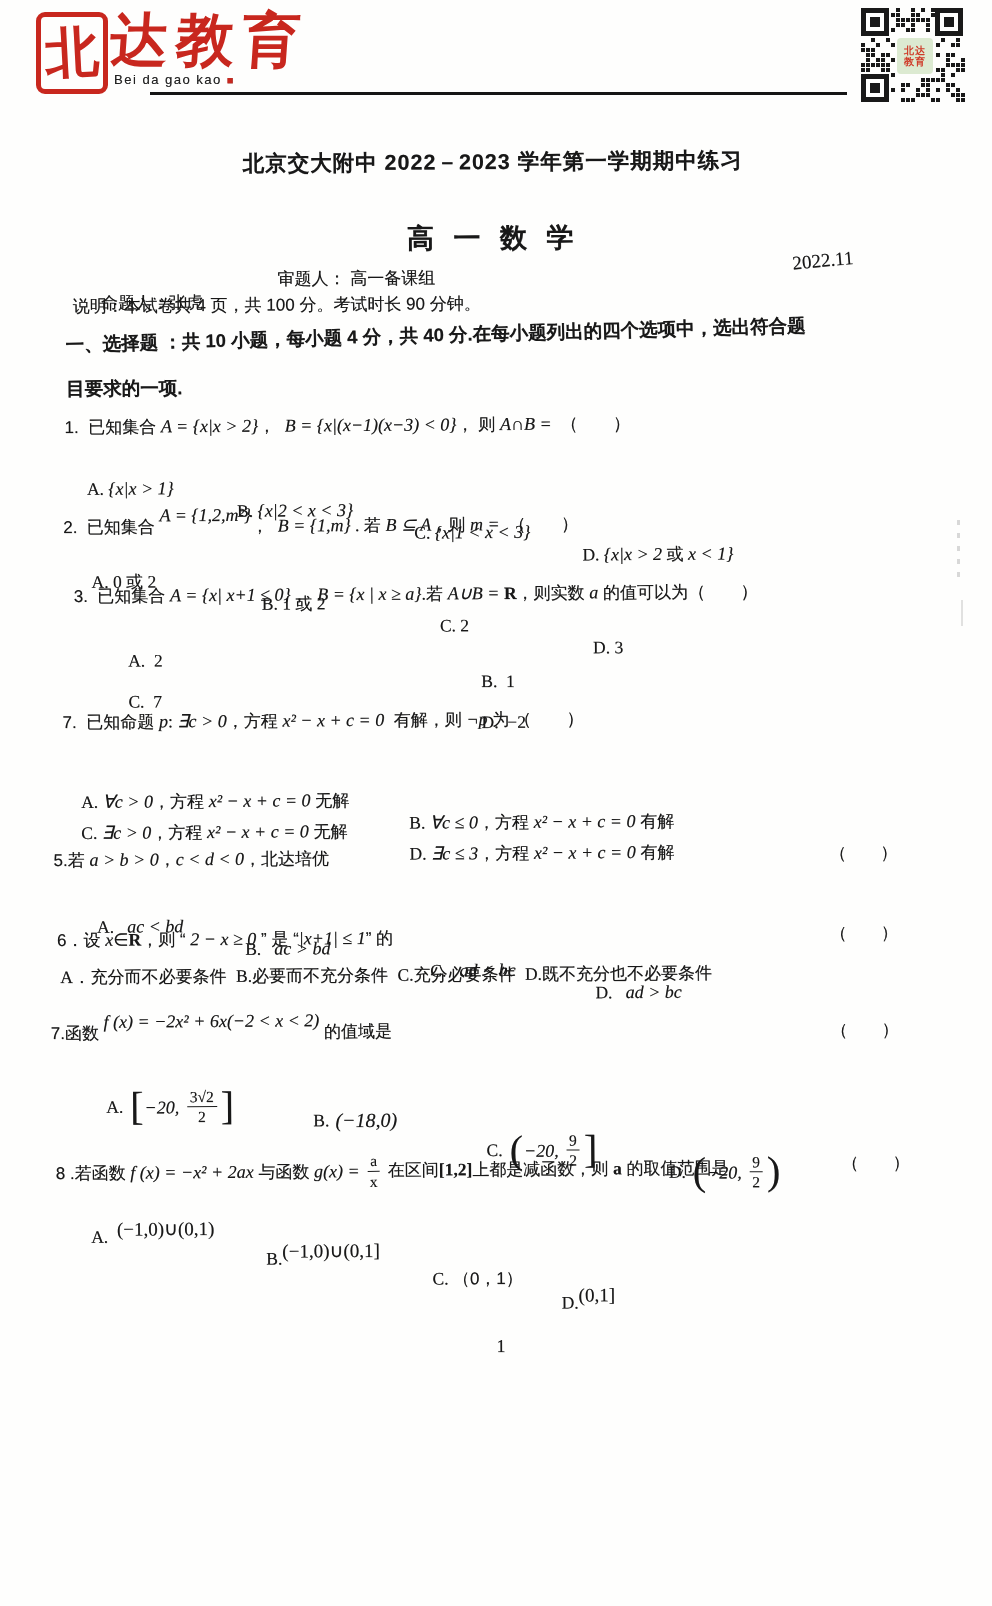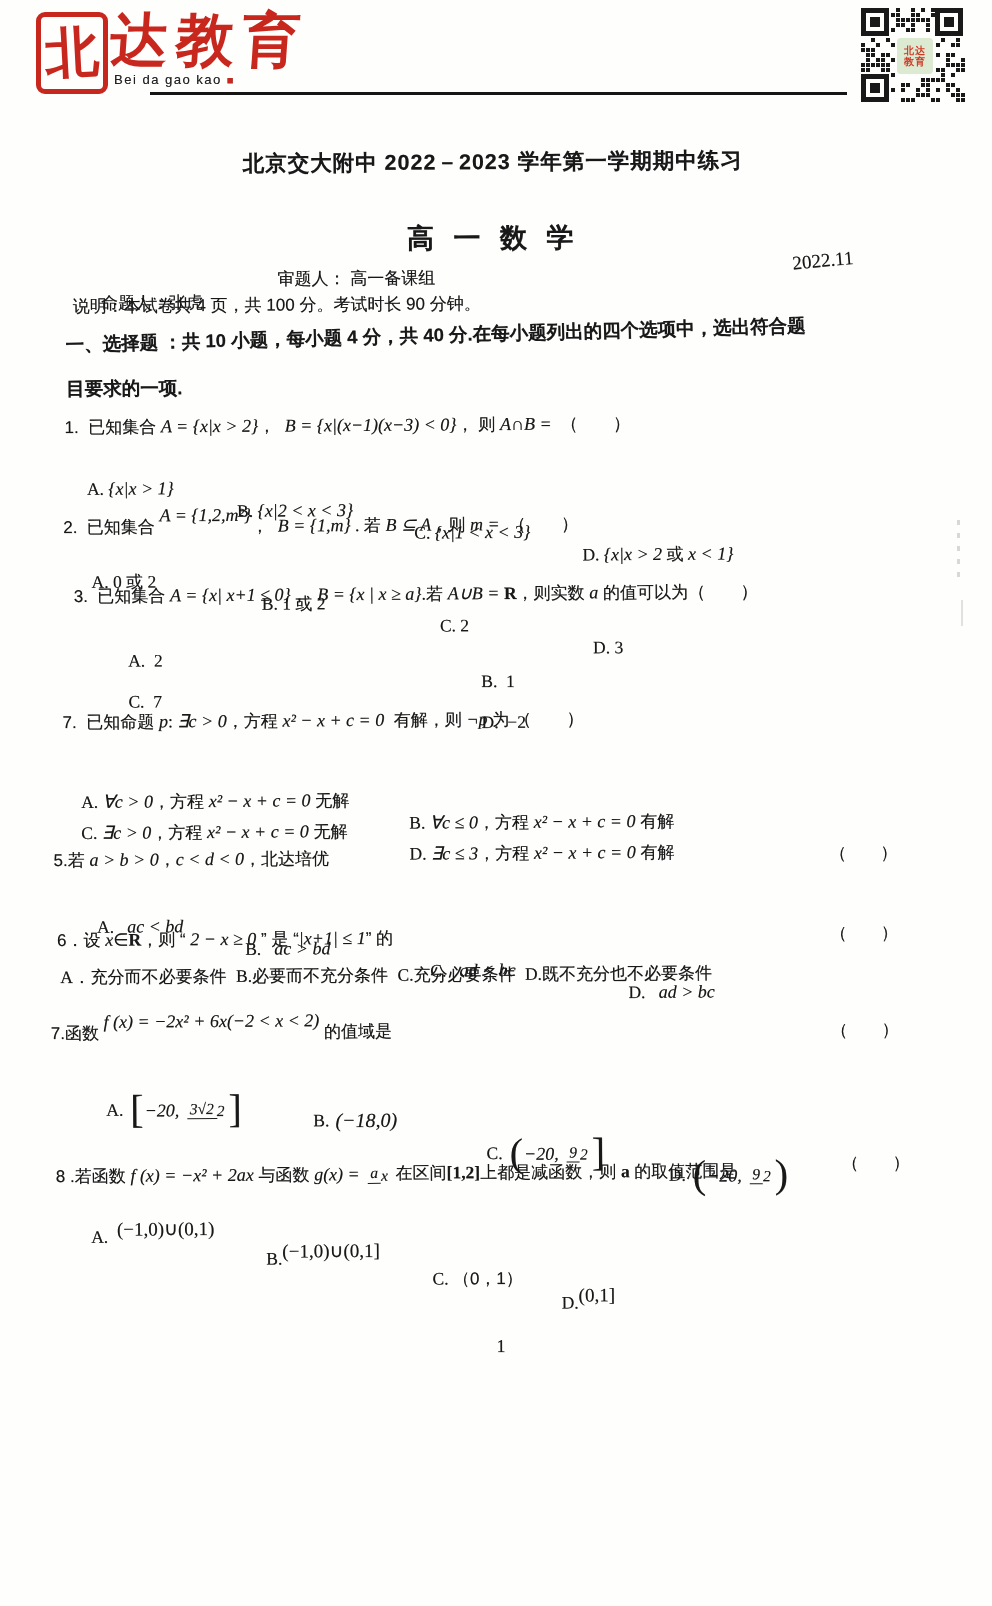--- a/index.html
+++ b/index.html
@@ -49,22 +49,22 @@
   .sec1   { top:330px; left:68px; font-size:18.5px; font-weight:bold; transform:rotate(-1.1deg); transform-origin:0 100%; }
   .sec2   { top:374px; left:68px; font-size:18.5px; font-weight:bold; }
 
   .seg-t { font-family:"Liberation Sans",sans-serif; }
   .seg-m { font-family:"Liberation Serif",serif; font-style:italic; font-size:18px; }
   .seg-r { font-family:"Liberation Serif",serif; font-size:17.5px; }
   .bold  { font-weight:bold; }
   .up    { position:relative; top:-11px; }
   .up6   { position:relative; top:-7px; font-size:19px; }
 
-  .frac { display:inline-flex; align-items:center; vertical-align:middle;
-          font-family:"Liberation Serif",serif; font-style:italic; line-height:1; margin:16px 3px; }
+  .frac { display:inline-flex; flex-direction:column; align-items:center; vertical-align:middle;
+          font-family:"Liberation Serif",serif; line-height:1; margin:4px 3px; }
   .frac .fnum { padding:0 3px 2px; border-bottom:1.6px solid #1b1b1b; font-size:15.5px; }
   .frac .fden { padding-top:2px; font-size:15.5px; }
   .bigd { font-family:"Liberation Serif",serif; font-size:40px; font-weight:400; line-height:0.9;
           display:inline-block; position:relative; top:-1px; margin:0 1px; font-style:normal; }
   .q7opt { display:inline-flex; align-items:center; }
   .q7opt .seg-r { margin-right:6px; }
   .q8stem { display:inline-flex; align-items:center; }
 
   .pagenum { top:1334px; left:0; width:100%; text-align:center; font-family:"Liberation Serif",serif; font-size:18px; }
   .artifact1 { left:957px; top:520px; width:3px; height:58px;
@@ -144,21 +144,21 @@
       <span class="opt" style="left:80px"><span class="seg-r">C. </span><span class="seg-m">∃c &gt; 0</span><span class="seg-t">，方程 </span><span class="seg-m">x² − x + c = 0</span><span class="seg-t"> 无解</span></span>
       <span class="opt" style="left:408px"><span class="seg-r">D. </span><span class="seg-m">∃c ≤ 3</span><span class="seg-t">，方程 </span><span class="seg-m">x² − x + c = 0</span><span class="seg-t"> 有解</span></span>
     </div>
 
     <div class="line" style="top:845px;left:52px"><span class="seg-t">5.若 </span><span class="seg-m">a &gt; b &gt; 0</span><span class="seg-t">，</span><span class="seg-m">c &lt; d &lt; 0</span><span class="seg-t">，北达培优</span></div>
     <div class="line" style="top:845px;left:828px">（　　）</div>
     <div class="line" style="top:889px">
       <span class="opt" style="left:95px"><span class="seg-r">A.   </span><span class="seg-m">ac &lt; bd</span></span>
       <span class="opt" style="left:243px"><span class="seg-r">B.   </span><span class="seg-m">ac &gt; bd</span></span>
       <span class="opt" style="left:428px"><span class="seg-r">C.   </span><span class="seg-m">ad &lt; bc</span></span>
-      <span class="opt" style="left:626px"><span class="seg-r">D.   </span><span class="seg-m">ad &gt; bc</span></span>
+      <span class="opt" style="left:593px"><span class="seg-r">D.   </span><span class="seg-m">ad &gt; bc</span></span>
     </div>
 
     <div class="line" style="top:925px;left:55px"><span class="seg-t">6．设 </span><span class="seg-m">x</span><span class="seg-r">∈</span><span class="seg-r bold">R</span><span class="seg-t">，则 “ </span><span class="seg-m">2 − x ≥ 0</span><span class="seg-t"> ” 是 “</span><span class="seg-m">|x+1| ≤ 1</span><span class="seg-t">” 的</span></div>
     <div class="line" style="top:925px;left:828px">（　　）</div>
     <div class="line" style="top:963px;left:58px"><span class="seg-r">A．</span><span class="seg-t">充分而不必要条件  </span><span class="seg-r">B.</span><span class="seg-t">必要而不充分条件  </span><span class="seg-r">C.</span><span class="seg-t">充分必要条件  </span><span class="seg-r">D.</span><span class="seg-t">既不充分也不必要条件</span></div>
 
     <div class="line" style="top:1018px;left:48px"><span class="seg-t">7.函数 </span><span class="seg-m up">f (x) = −2x² + 6x(−2 &lt; x &lt; 2)</span><span class="seg-t"> 的值域是</span></div>
     <div class="line" style="top:1022px;left:828px">（　　）</div>
     <div class="line" style="top:1060px;height:60px">
       <span class="opt q7opt" style="left:103px">

